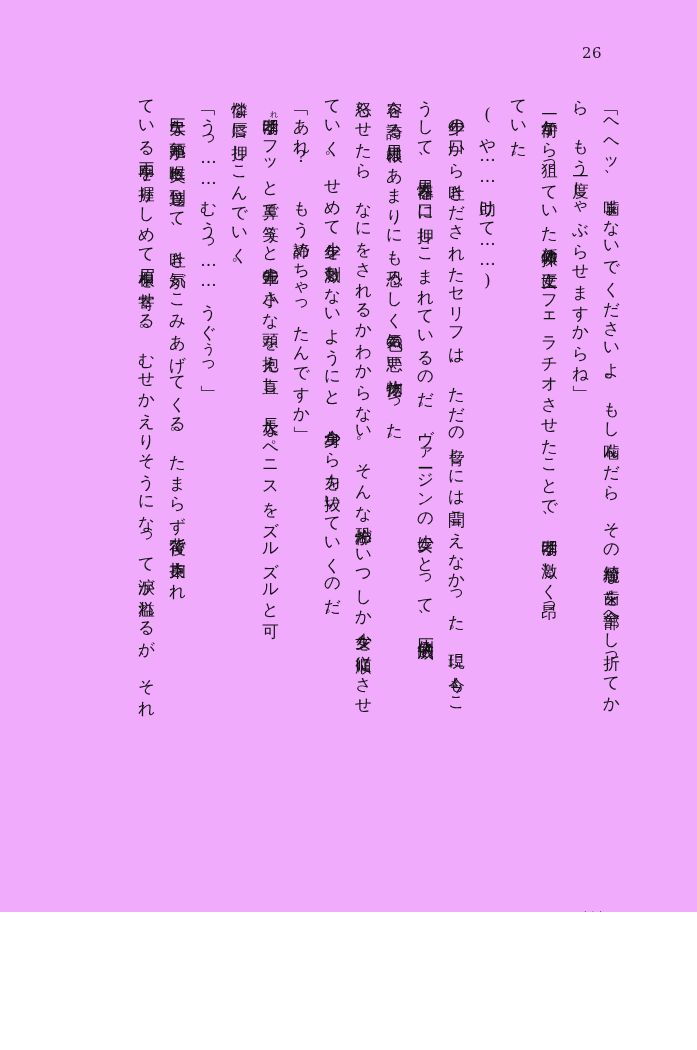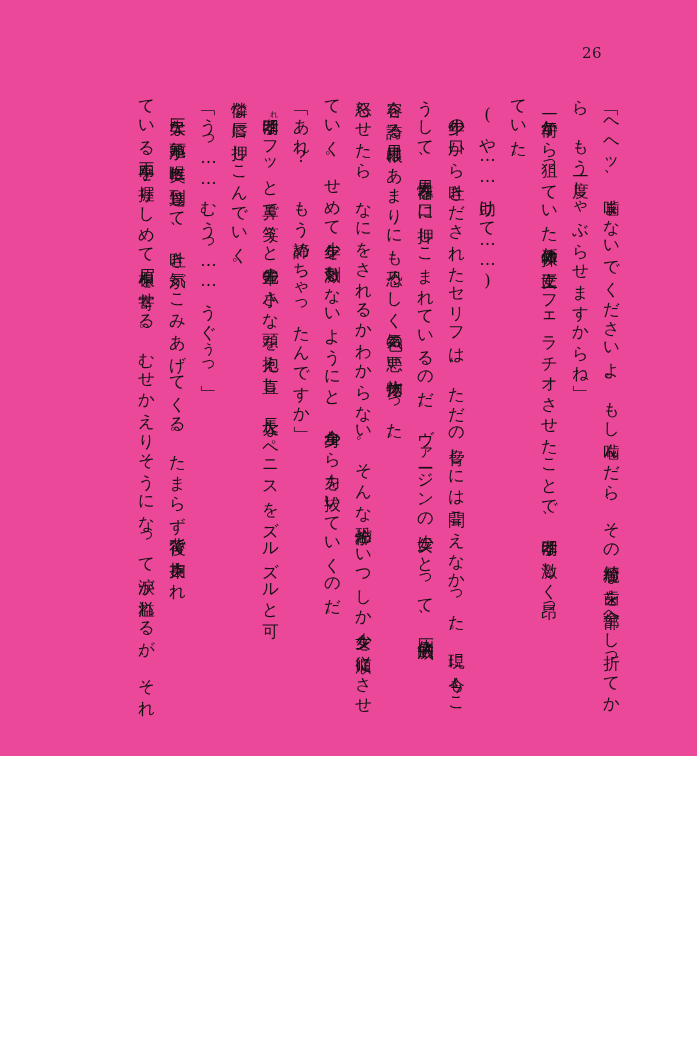--- a/index.html
+++ b/index.html
@@ -7,22 +7,22 @@
     padding: 0;
     background: #ffffff;
   }
   body {
     font-family: "DejaVu Serif", "Liberation Serif", serif;
     color: #111111;
   }
   #page {
     position: relative;
     width: 697px;
-    height: 756px;
-    background: #ec4899;
+    height: 912px;
+    background: #f0abfc;
     overflow: hidden;
   }
   
   #page-number {
     position: absolute;
     top: 44px;
     right: 95px;
     font-size: 15px;
     font-family: "DejaVu Serif", "Liberation Serif", serif;
     color: #1a1a1a;

